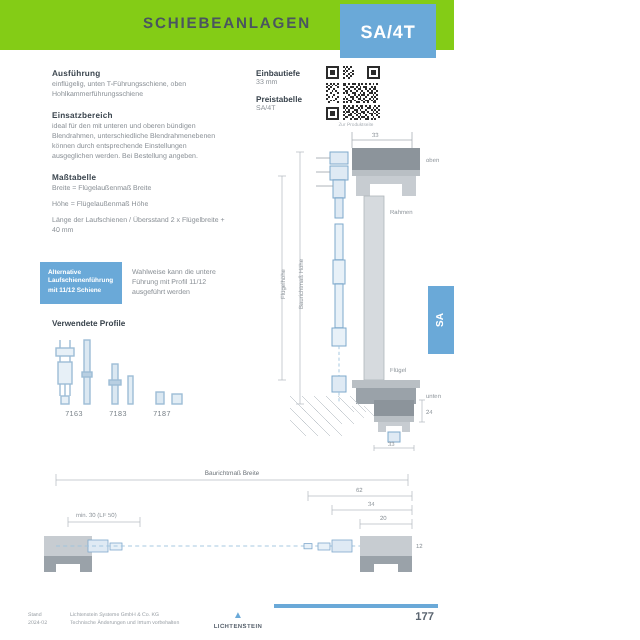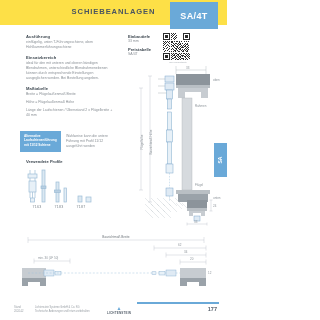--- a/index.html
+++ b/index.html
@@ -7,21 +7,21 @@
     width: 227px; height: 320px;
     background: #ffffff;
     font-family: "Liberation Sans", sans-serif;
     overflow: hidden;
   }
   .page { position: relative; width: 227px; height: 320px; background: #fff; }
 
   
   .header {
     position: absolute; left: 0; top: 0; width: 227px; height: 25px;
-    background: #fde047;
+    background: #84cc16;
   }
   .header-title {
     position: absolute; left: 0; top: 7px; width: 227px;
     text-align: center;
     font-size: 7.6px; font-weight: bold; letter-spacing: 0.9px;
     color: #4a5560;
   }
   .code-badge {
     position: absolute; right: 9px; top: 2px;
     width: 48px; height: 27px;

